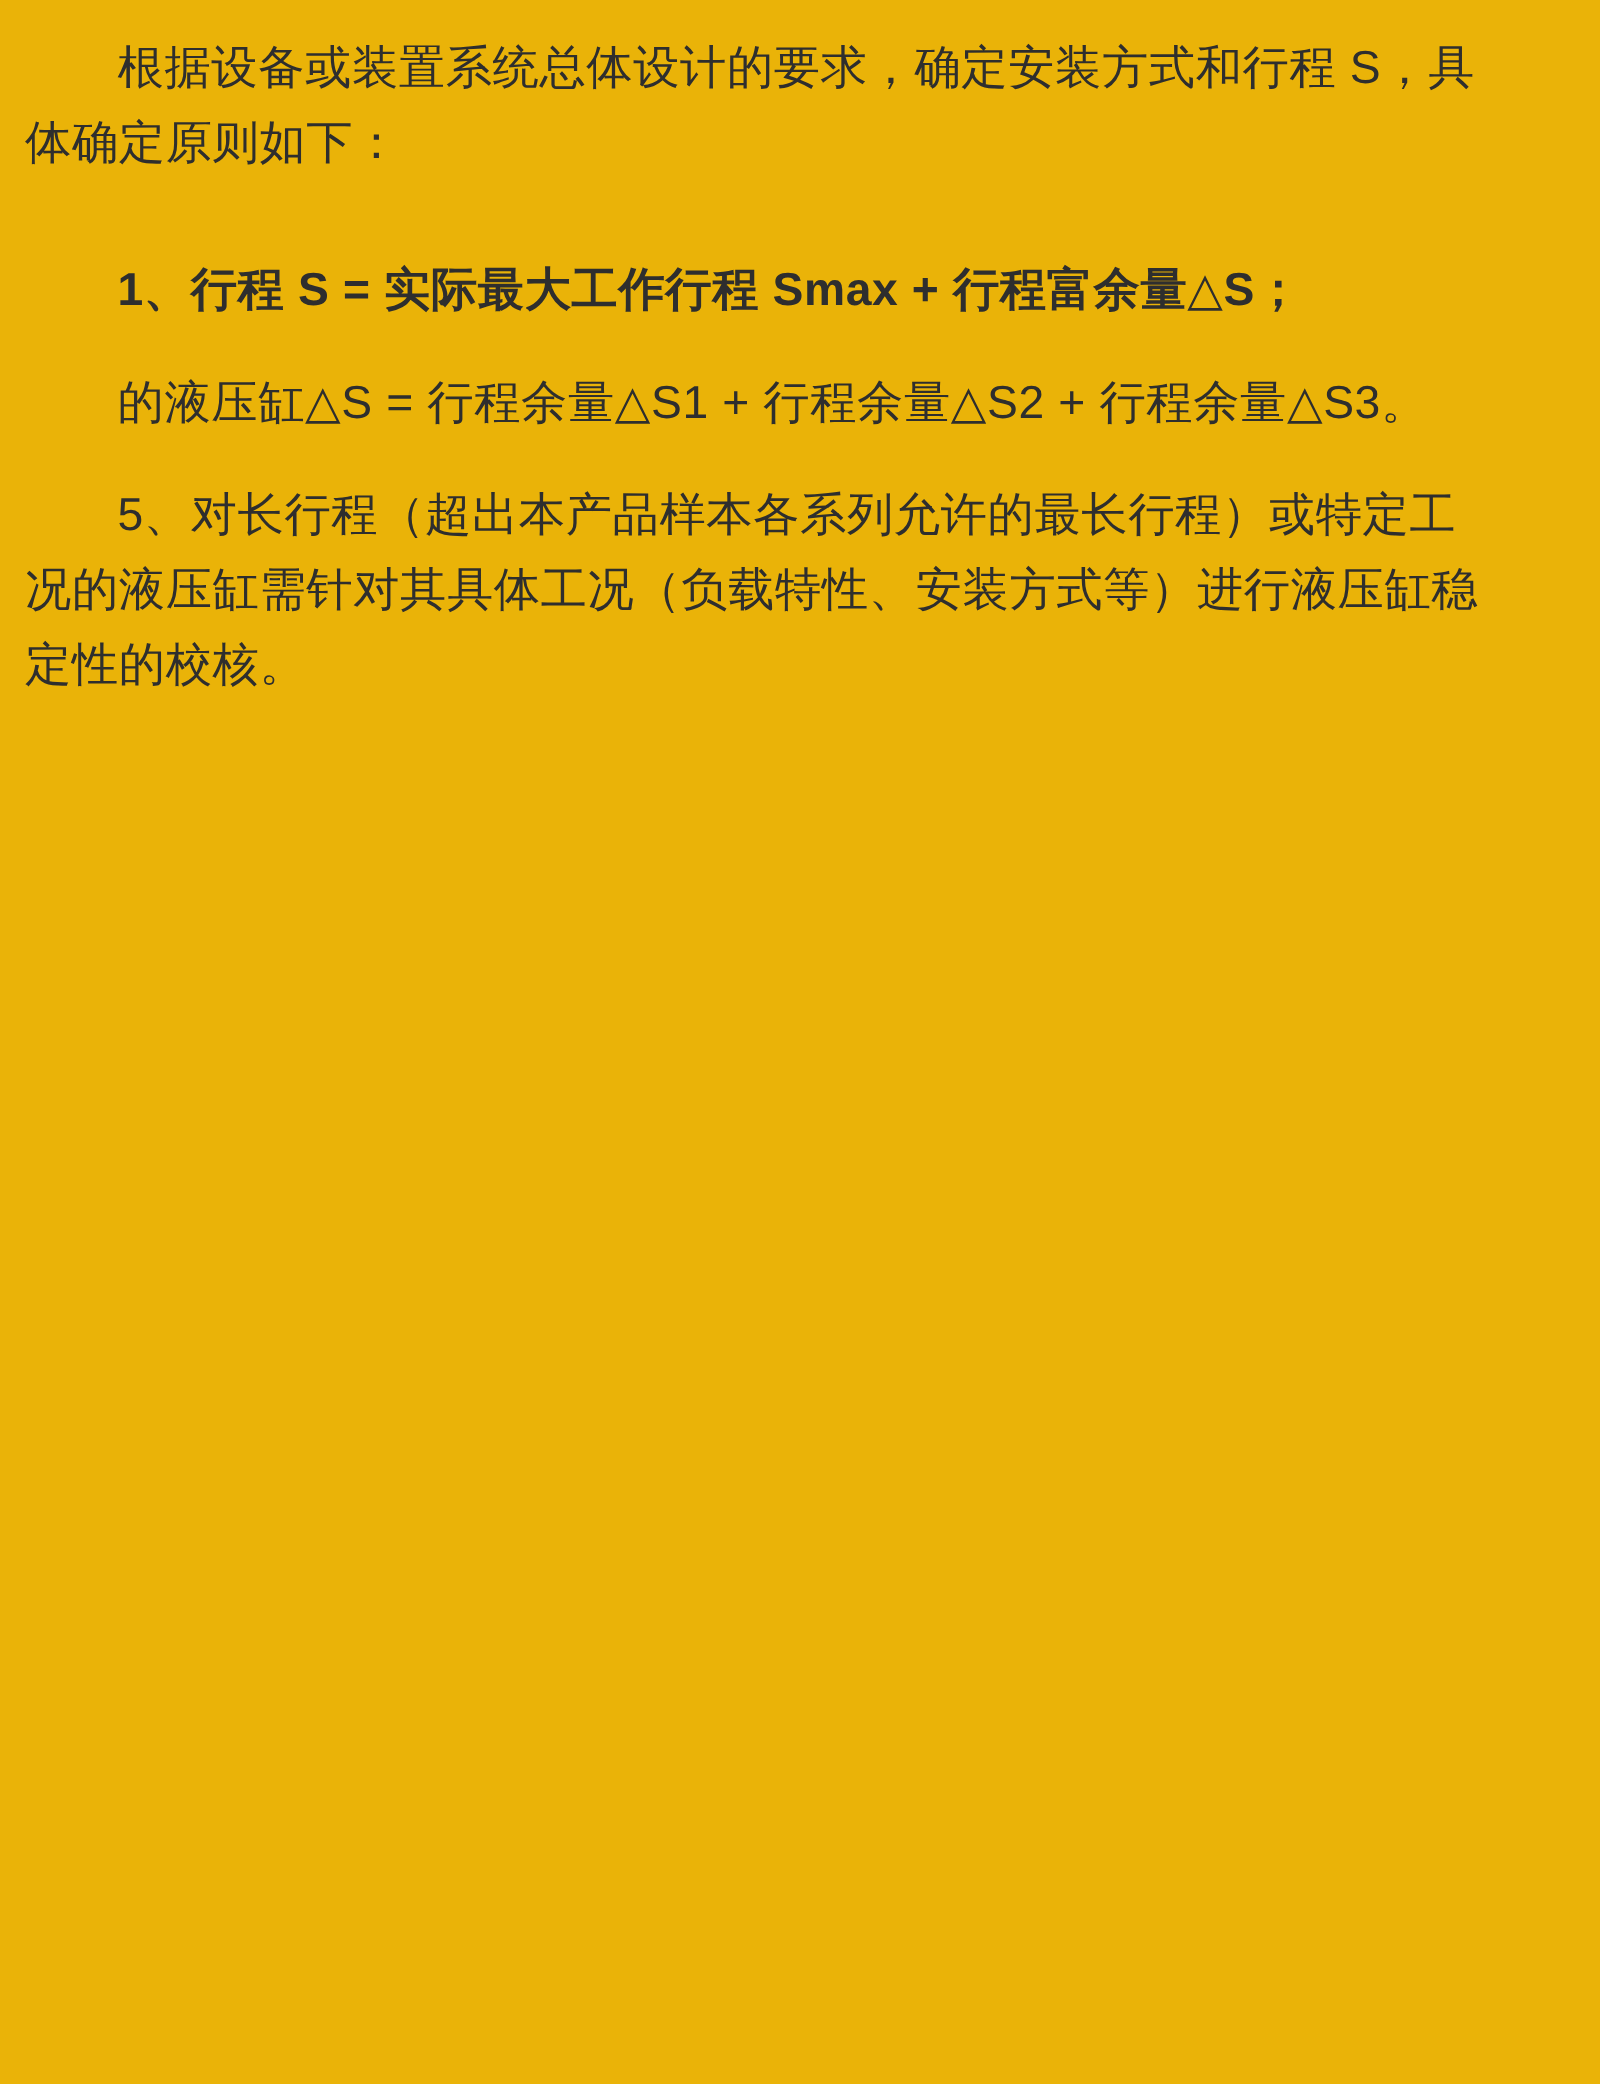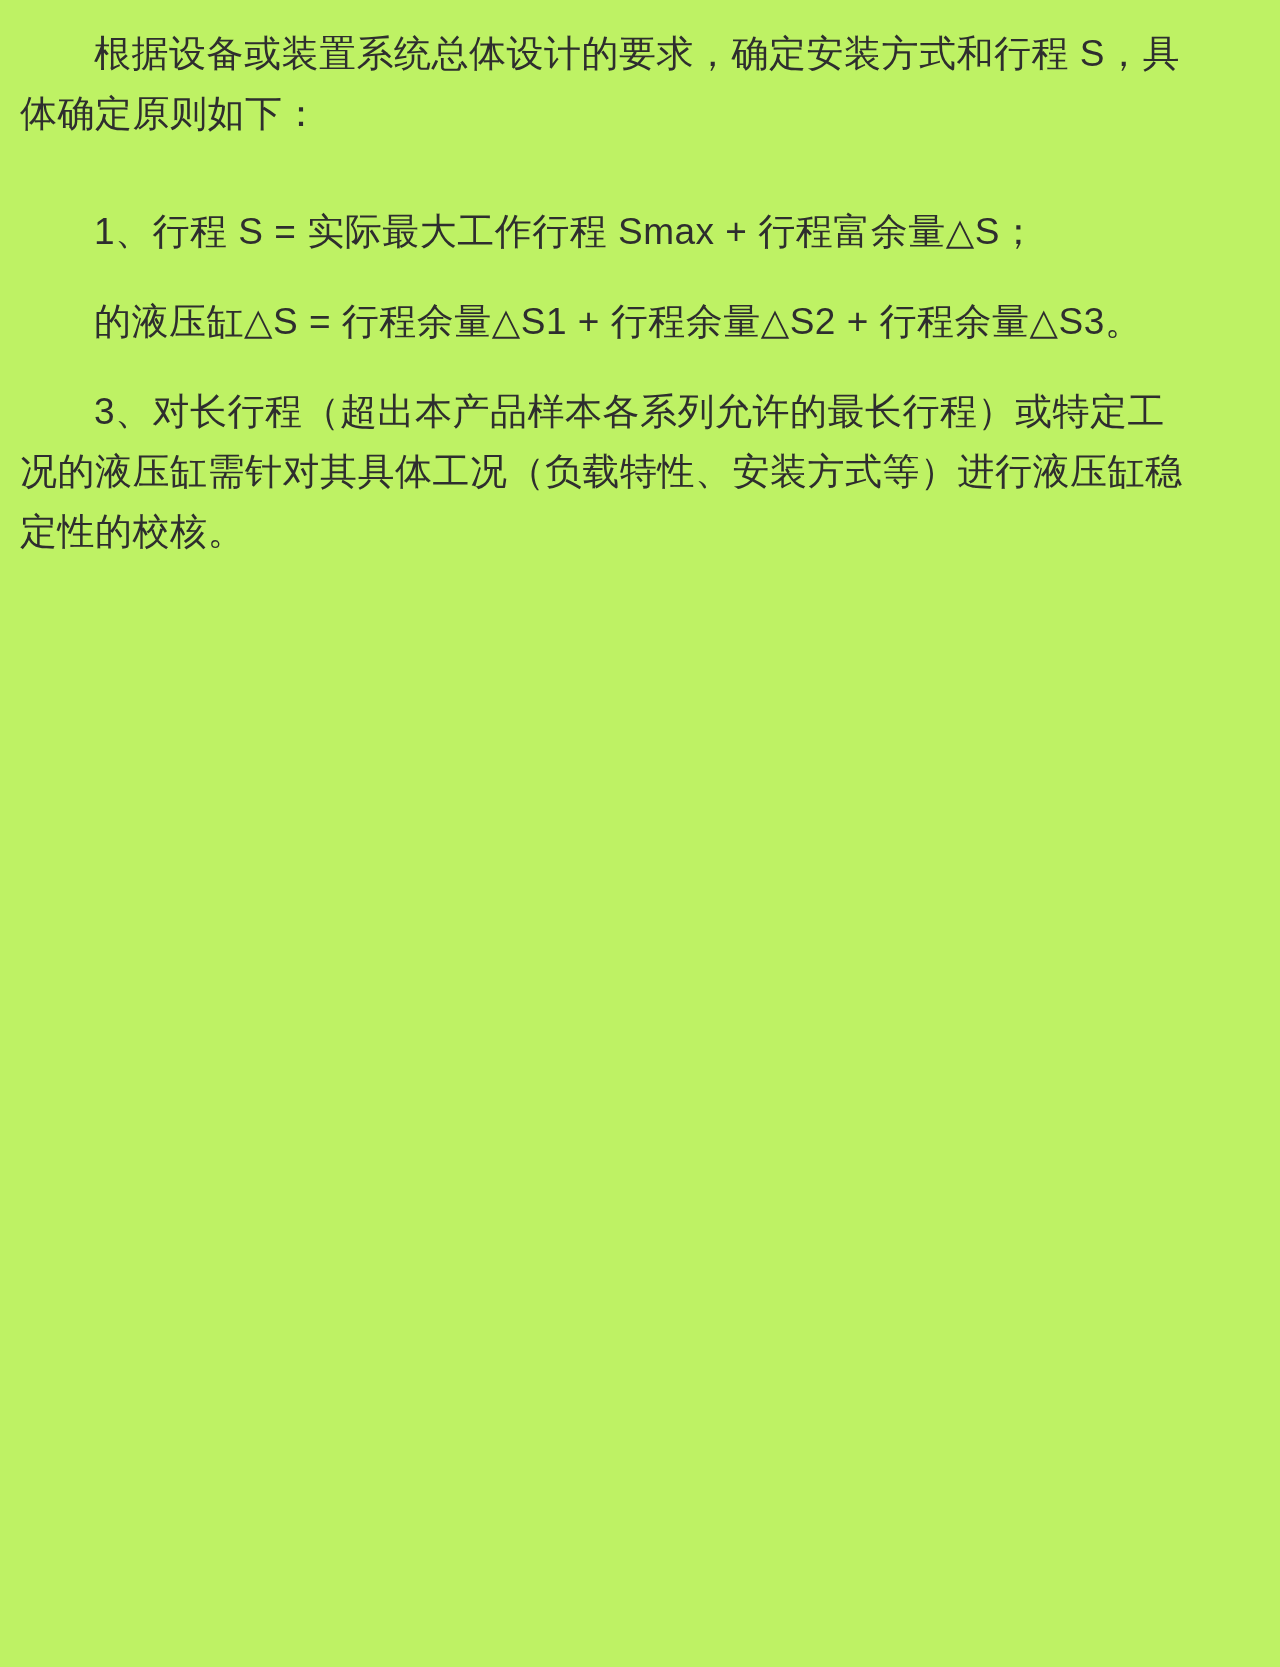--- a/index.html
+++ b/index.html
@@ -11,39 +11,40 @@
     width: 1280px;
     min-height: 1667px;
     font-family: "Liberation Sans", "DejaVu Sans", sans-serif;
     color: #2b2b2b;
   }
   .page {
     box-sizing: border-box;
     width: 1280px;
     min-height: 1667px;
     padding: 24px 86px 40px 20px;
-    background: #bef264;
+    background: #eab308;
   }
   .para {
     font-size: 37px;
     line-height: 1.62;
     letter-spacing: 0.5px;
     margin: 0 0 30px 0;
     color: #2e2e2e;
     text-align: left;
     word-break: break-word;
   }
   .para.indent {
     text-indent: 2em;
   }
   .para.gap-top {
     margin-top: 58px;
+    font-weight: bold;
   }
 </style>
 </head>
 <body>
 
 <div class="page">
   <p class="para indent">根据设备或装置系统总体设计的要求，确定安装方式和行程 S，具体确定原则如下：</p>
   <p class="para indent gap-top">1、行程 S = 实际最大工作行程 Smax + 行程富余量△S；</p>
   <p class="para indent">的液压缸△S = 行程余量△S1 + 行程余量△S2 + 行程余量△S3。</p>
-  <p class="para indent">3、对长行程（超出本产品样本各系列允许的最长行程）或特定工况的液压缸需针对其具体工况（负载特性、安装方式等）进行液压缸稳定性的校核。</p>
+  <p class="para indent">5、对长行程（超出本产品样本各系列允许的最长行程）或特定工况的液压缸需针对其具体工况（负载特性、安装方式等）进行液压缸稳定性的校核。</p>
 </div>
 
 </body></html>

